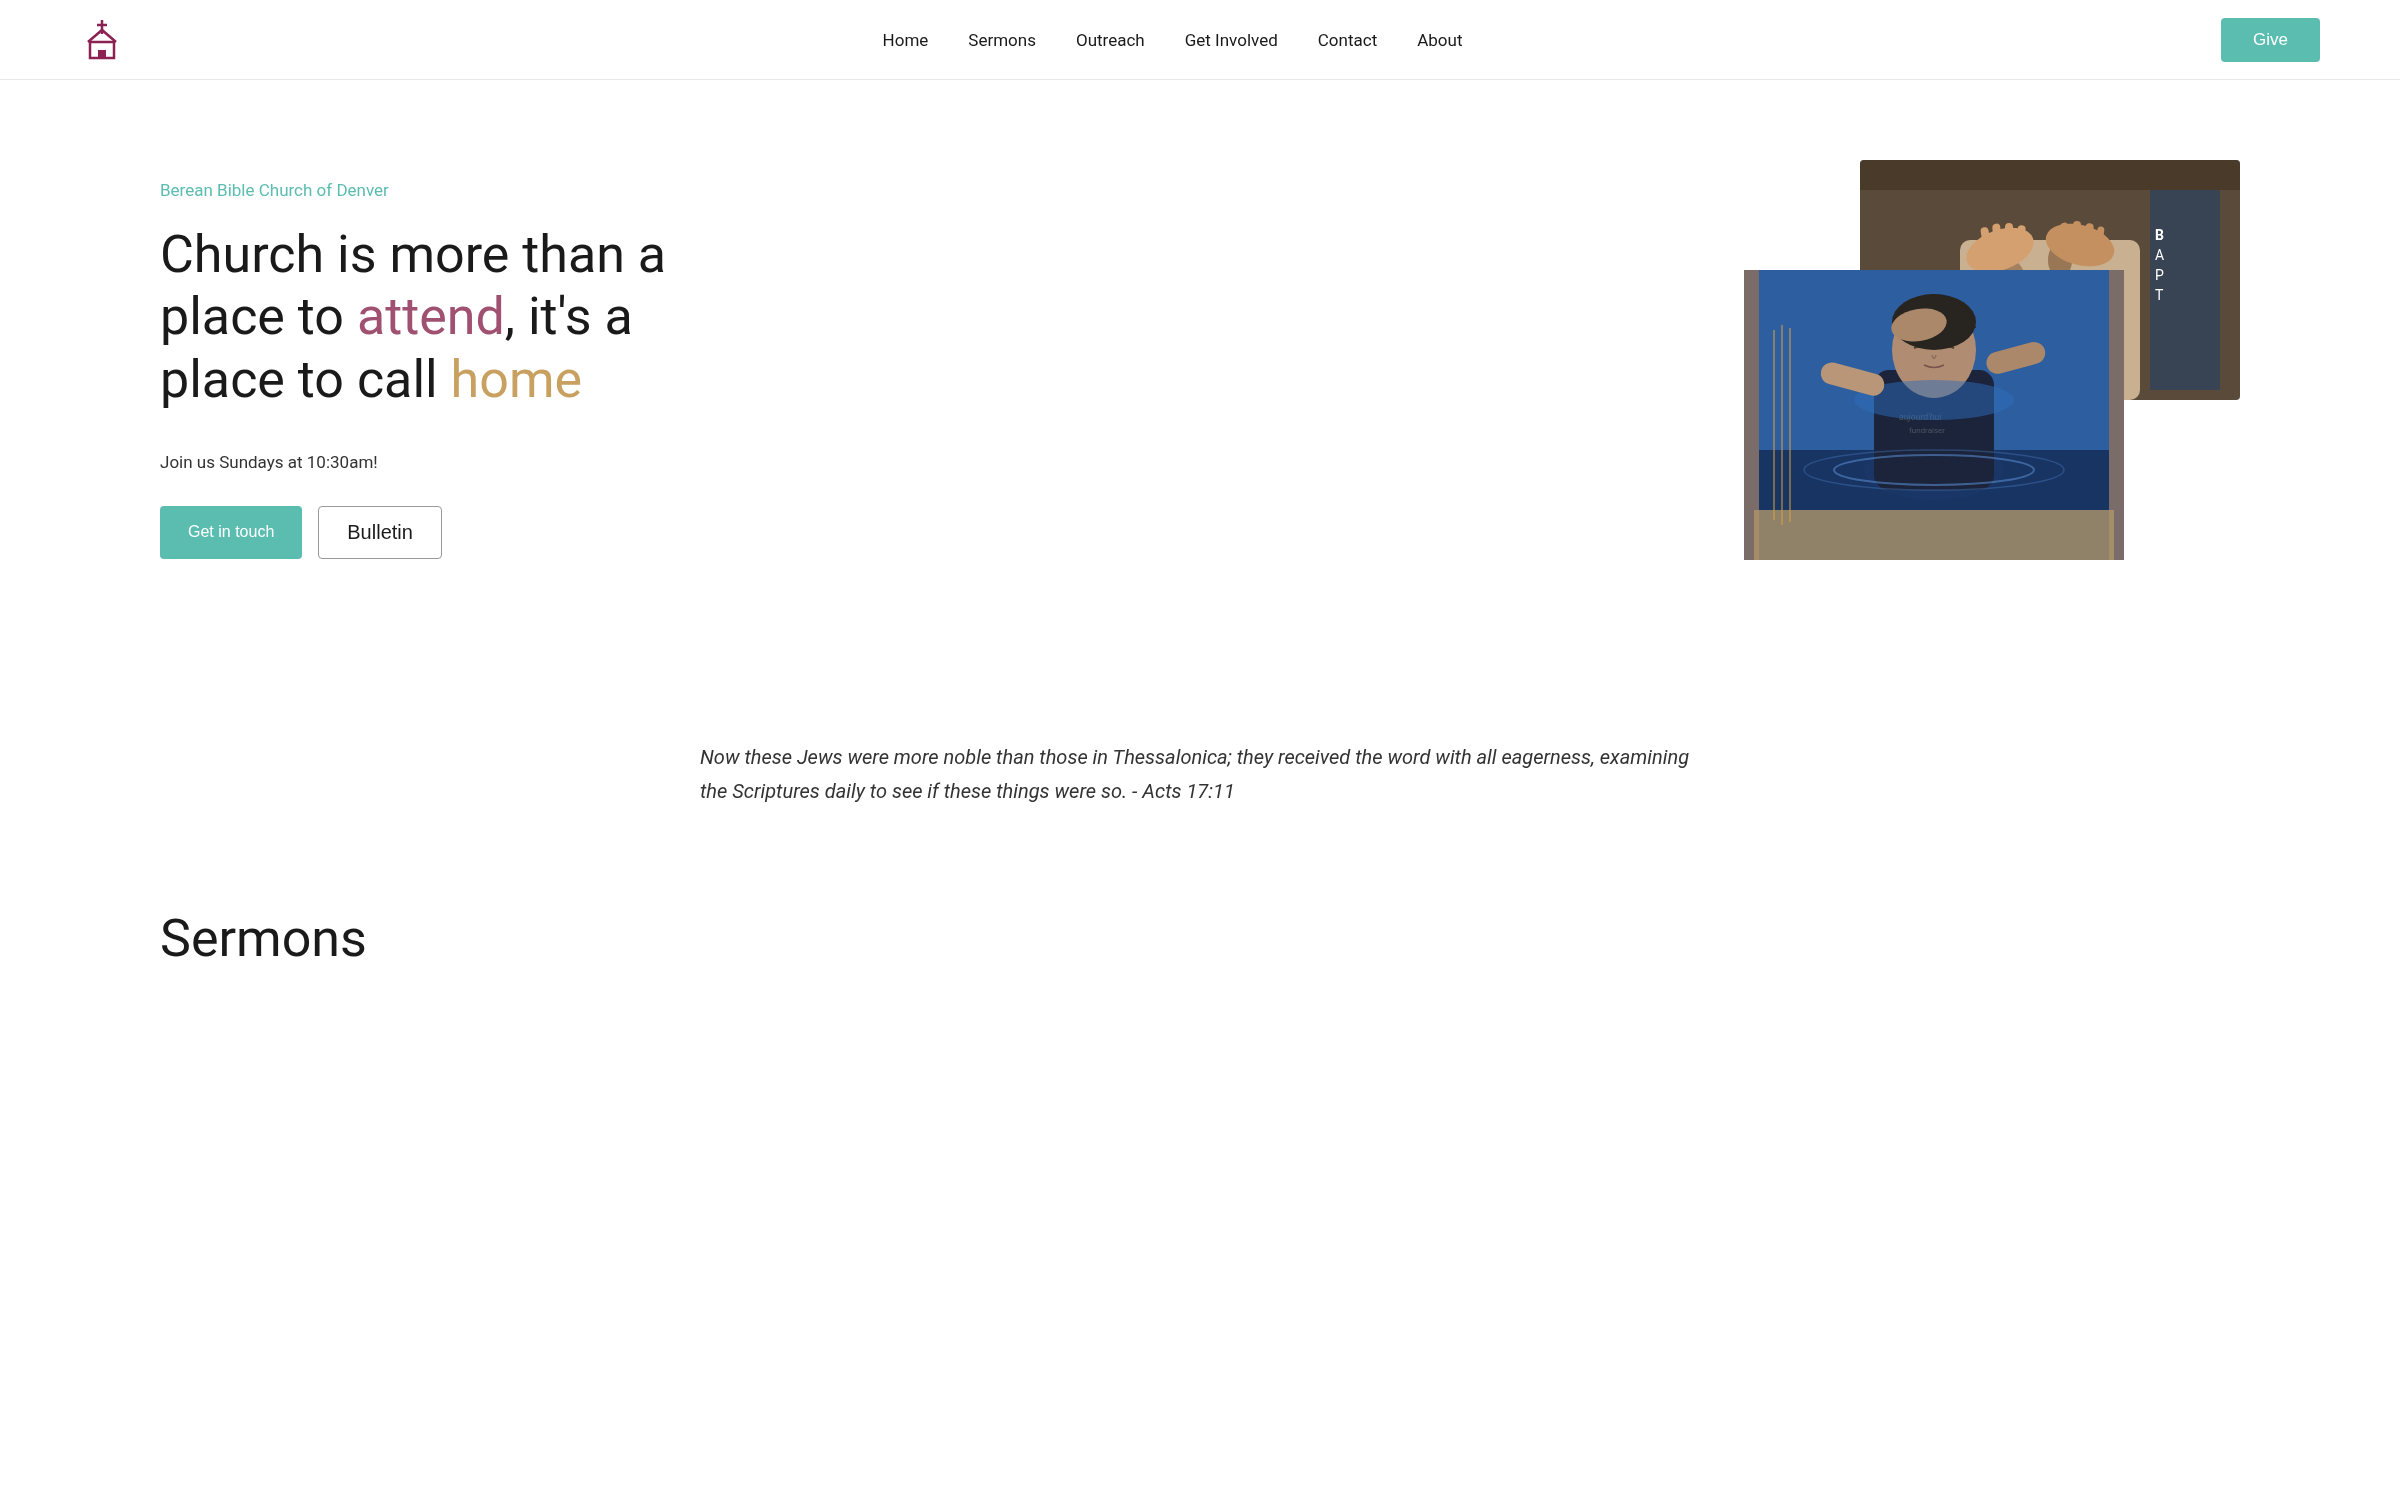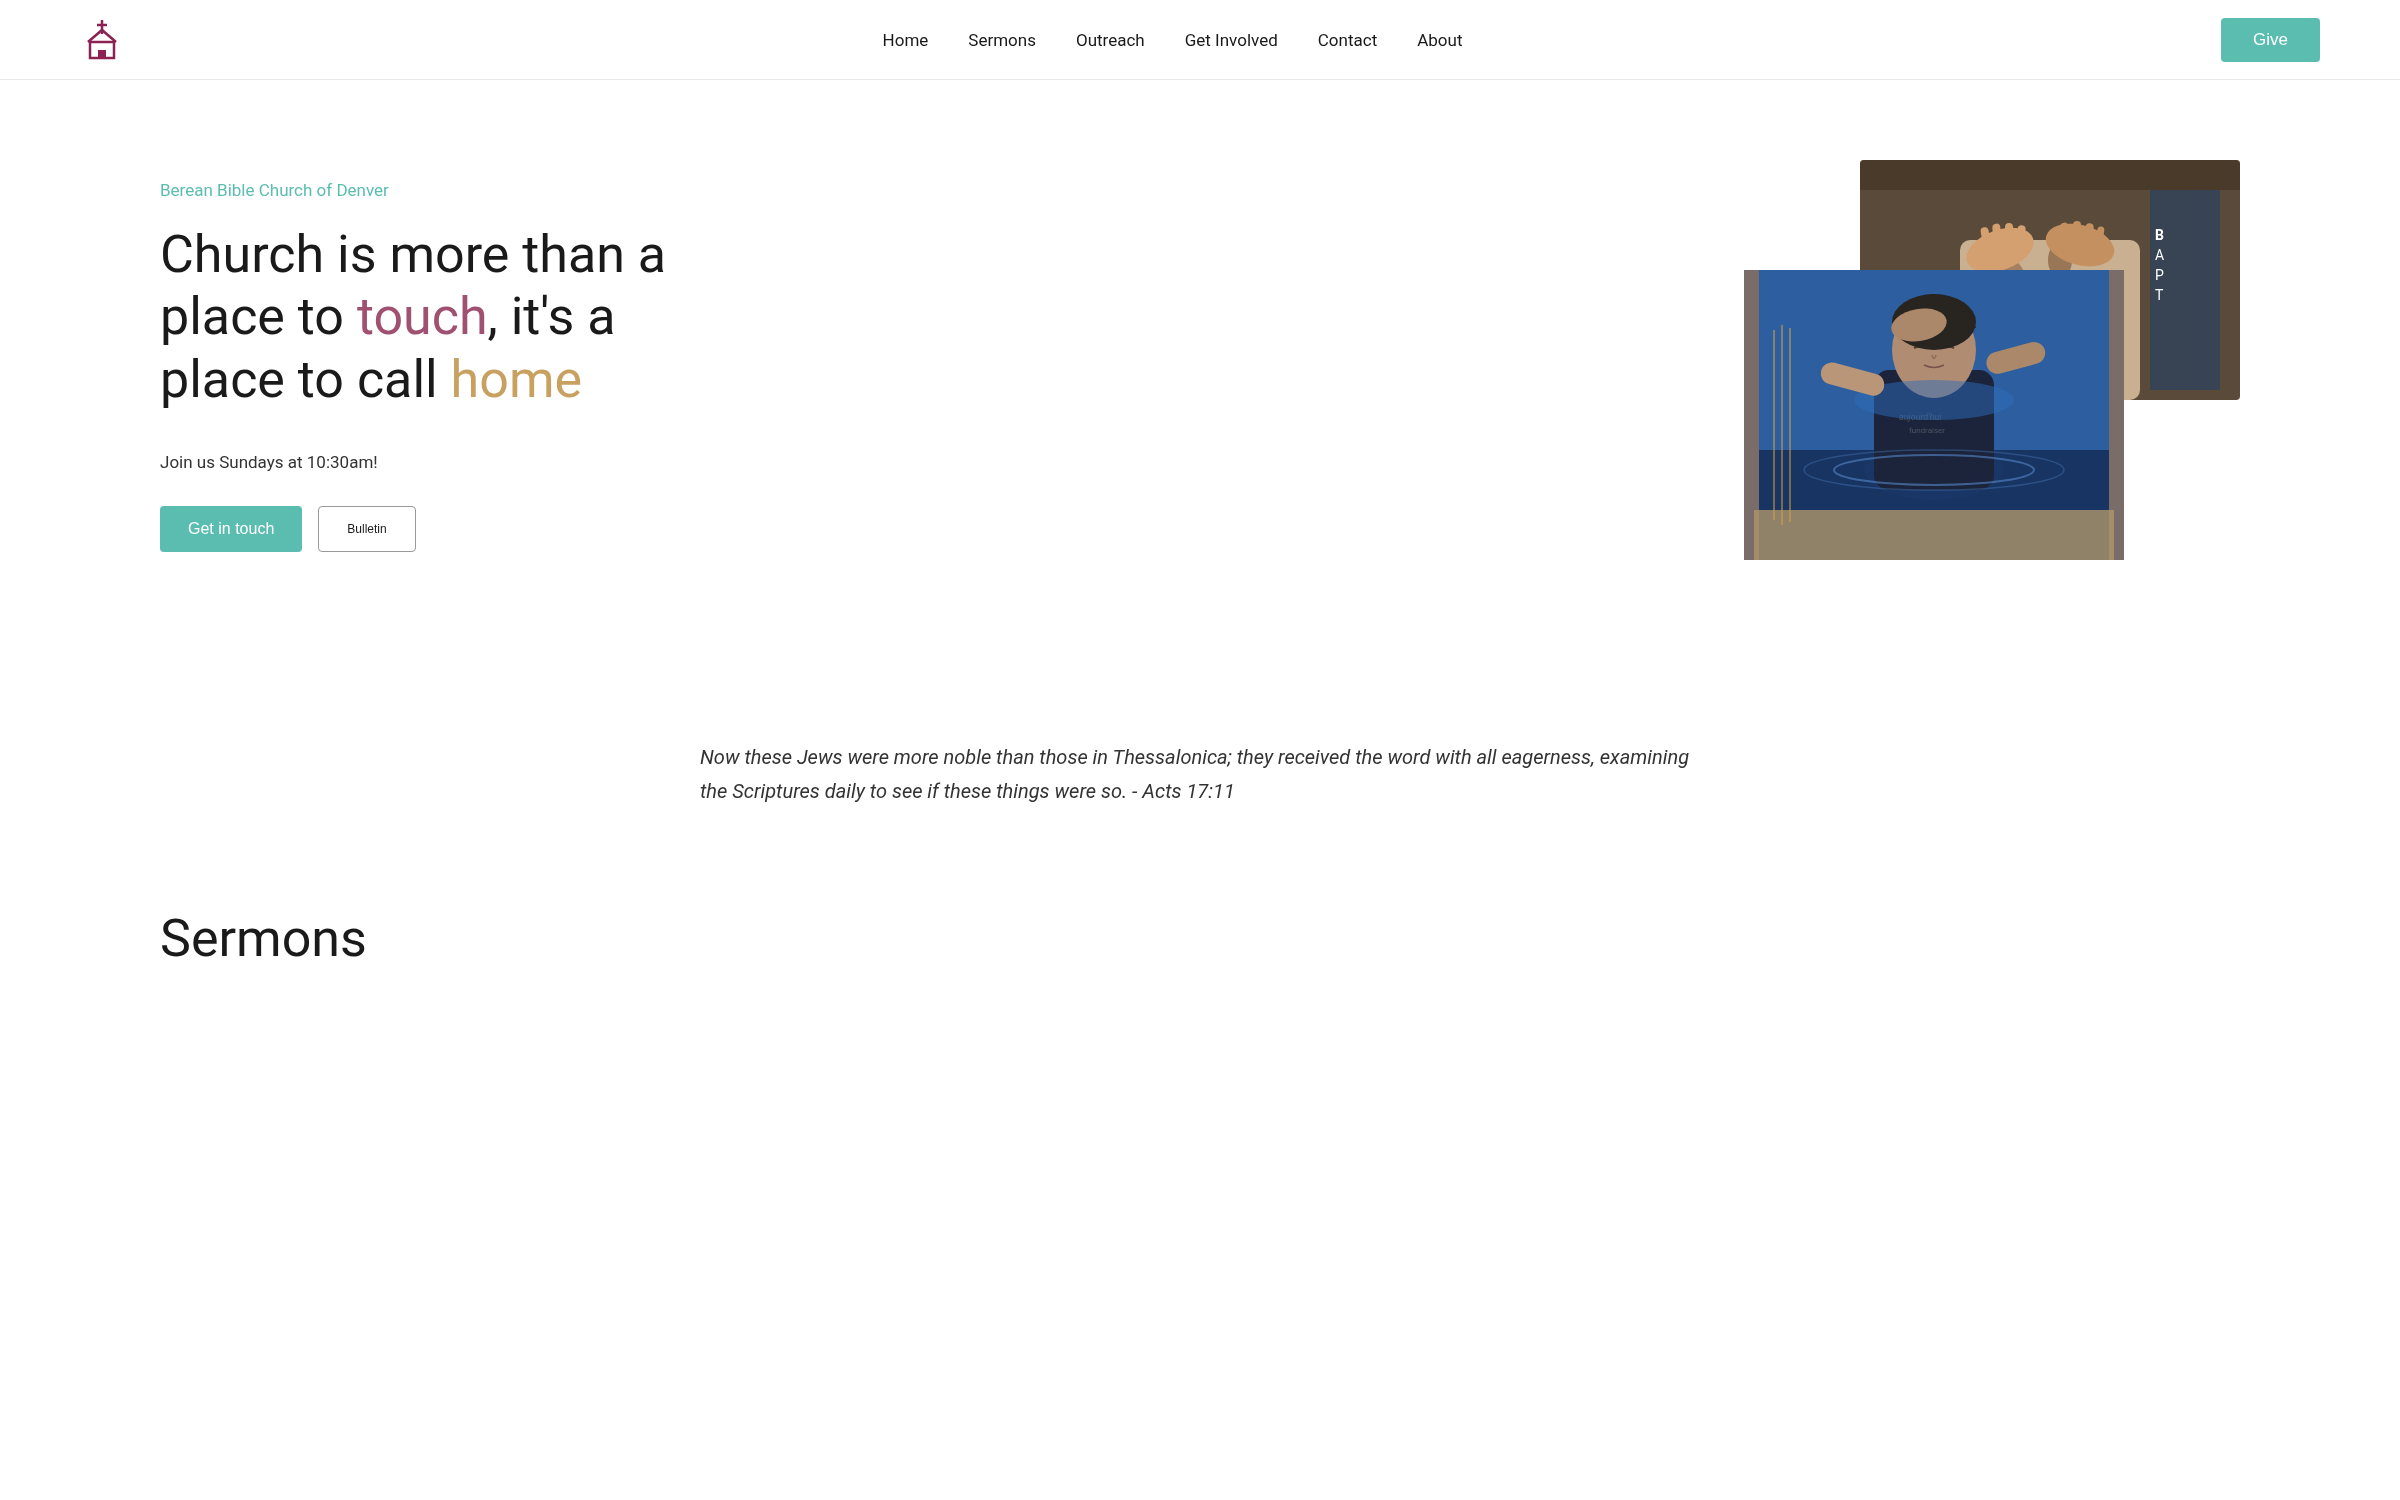--- a/index.html
+++ b/index.html
@@ -123,21 +123,21 @@
       border-radius: 4px;
       cursor: pointer;
       text-align: right;
     }
 
     .btn-secondary {
       background: #fff;
       color: #1a1a1a;
       border: 1.5px solid #999;
       padding: 14px 28px;
-      font-size: 12px;
+      font-size: 20px;
       border-radius: 4px;
       cursor: pointer;
     }
 
     
     .hero-images {
       flex: 0 0 46%;
       position: relative;
       height: 440px;
     }
@@ -230,21 +230,21 @@
     <a href="#">About</a>
   </nav>
 
   <button class="give-btn">Give</button>
 </header>
 
 <section class="hero">
   <div class="hero-content">
     <p class="church-name">Berean Bible Church of Denver</p>
     <h1 class="hero-heading">
-      <span>Church is more than a place to </span><span class="attend">touch</span><span>, it's a place to call </span><span class="home">home</span>
+      <span>Church is more than a place to </span><span class="attend">attend</span><span>, it's a place to call </span><span class="home">home</span>
     </h1>
     <div class="hero-address">
       <div>Join us Sundays at 10:30am!</div>
     </div>
     <div class="hero-buttons">
       <button class="btn-primary">Get in touch</button>
       <button class="btn-secondary">Bulletin</button>
     </div>
   </div>
 

